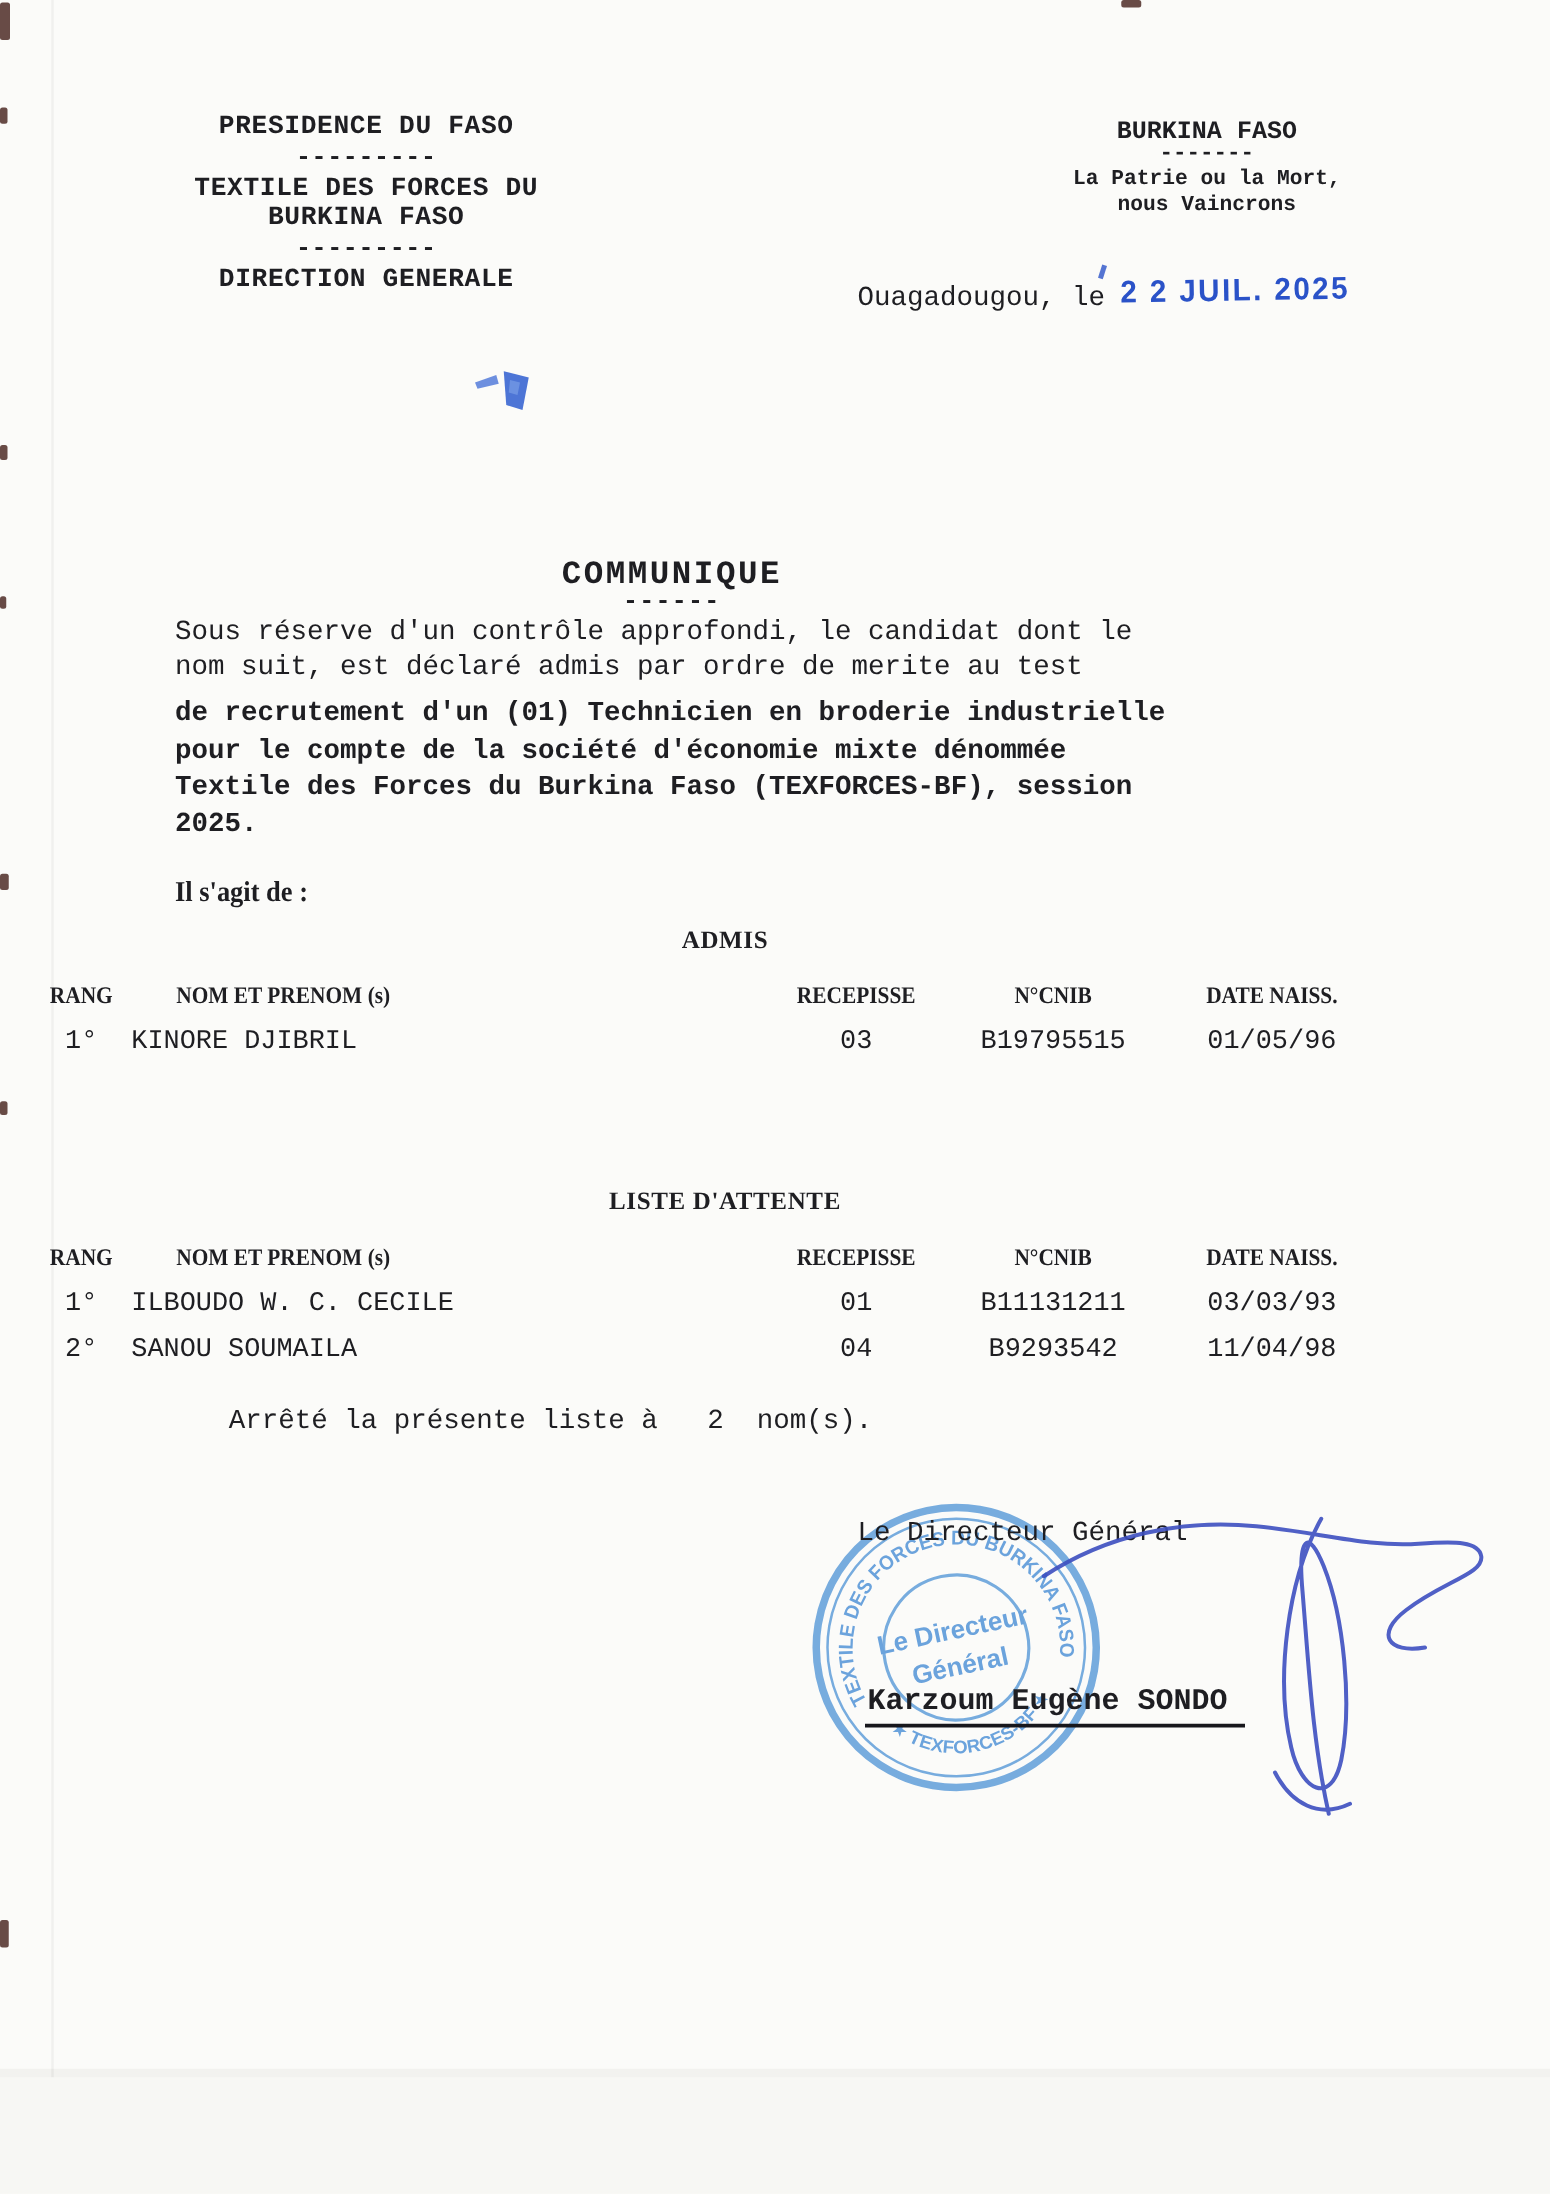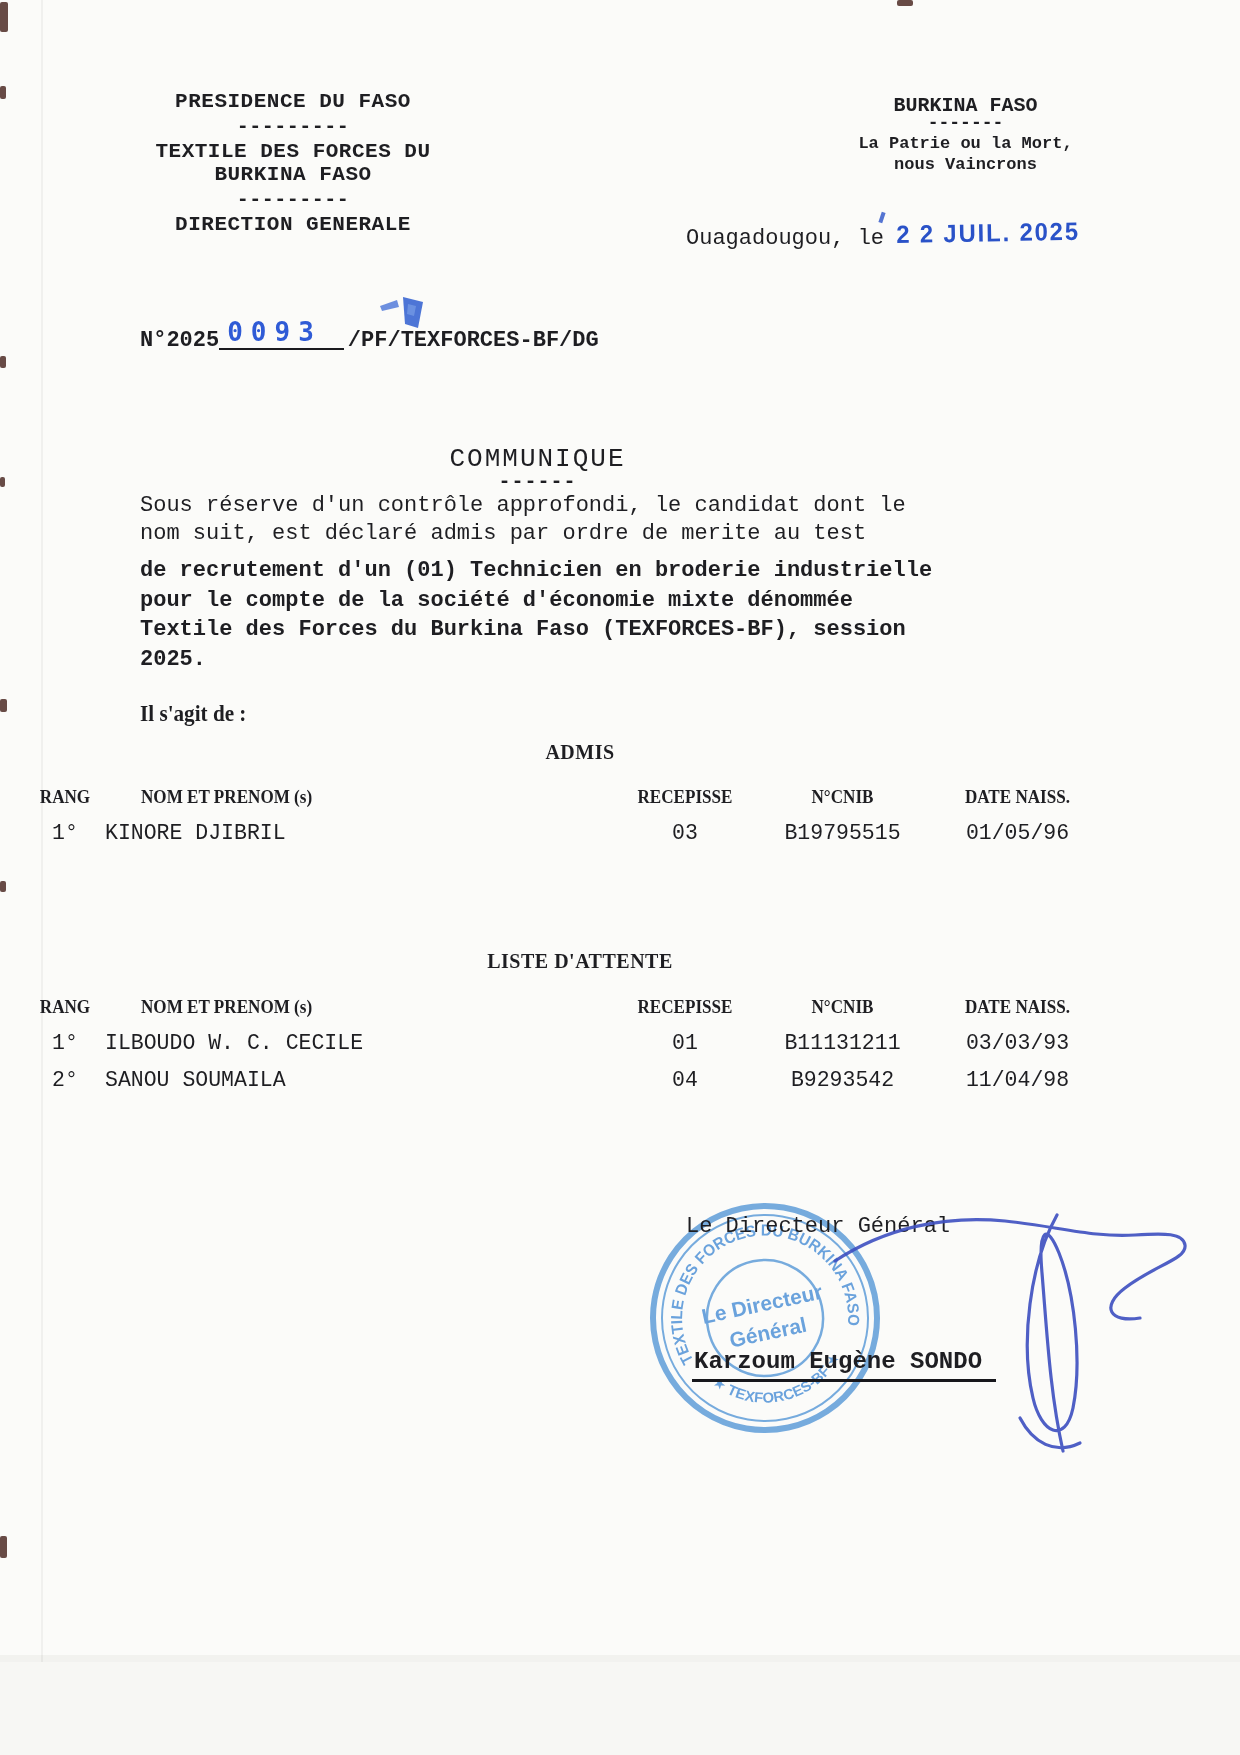--- a/index.html
+++ b/index.html
@@ -40,21 +40,21 @@
   .date-tick{left:880px;top:212px;width:4px;height:11px;background:#2a52c8;transform:rotate(18deg);opacity:.8;}
 
   
   .ref-line{left:140px;top:322px;font-size:22px;font-weight:700;}
   .ref-num{display:inline-block;color:#2f5bd6;font-family:"DejaVu Sans Mono","Liberation Mono",monospace;
            font-size:26px;font-weight:700;letter-spacing:8px;padding:0 22px 1px 8px;margin-right:4px;
            border-bottom:2.5px solid #1a1a1e;position:relative;top:-5px;}
   .ink-blob{left:378px;top:294px;}
 
   
-  .doc-title{left:140px;top:444px;width:795px;text-align:center;font-size:26px;font-weight:400;letter-spacing:2px;}
+  .doc-title{left:140px;top:444px;width:795px;text-align:center;font-size:26px;font-weight:700;letter-spacing:2px;}
   .doc-title-dash{left:140px;top:470px;width:795px;text-align:center;font-size:20px;font-weight:700;letter-spacing:1px;}
 
   
   .para1{left:140px;top:492px;width:820px;font-size:22px;line-height:28px;}
   .para2{left:140px;top:556px;width:860px;font-size:22px;line-height:29.5px;font-weight:700;}
   .intro{left:140px;top:701px;font-size:23px;font-weight:700;transform:scaleX(0.92);transform-origin:left center;}
 
   .section-title{left:140px;top:741px;width:880px;text-align:center;font-size:20px;font-weight:700;letter-spacing:.5px;}
   .section-title.attente{top:950px;}
 
@@ -110,23 +110,20 @@
     <div class="motto">La Patrie ou la Mort,</div>
     <div class="motto" style="margin-top:0;">nous Vaincrons</div>
   </div>
 
   <div class="abs mono date-line">
     <span>Ouagadougou, le</span>
     <span class="date-stamp">2 2 JUIL. 2025</span>
   </div>
   <div class="abs date-tick"></div>
 
-  <div class="abs mono ref-line">
-    <span>N°2025</span><span class="ref-num">0093</span><span>/PF/TEXFORCES-BF/DG</span>
-  </div>
   <svg class="abs ink-blob" width="54" height="36" viewBox="0 0 54 36">
     <path d="M2,12 L19,6 L21,13 L4,17 Z" fill="#4a74d8" opacity="0.8"></path>
     <path d="M25,3 L45,8 L40,34 L27,30 Z" fill="#3a66d2" opacity="0.9"></path>
     <path d="M30,10 L38,12 L36,22 L29,20 Z" fill="#6f95e2" opacity="0.9"></path>
   </svg>
 
   <div class="abs mono doc-title">COMMUNIQUE</div>
   <div class="abs mono doc-title-dash">------</div>
 
   <div class="abs mono prewrap para1">Sous réserve d'un contrôle approfondi, le candidat dont le
@@ -165,20 +162,21 @@
     <div class="td mono">01</div>
     <div class="td mono">B11131211</div>
     <div class="td mono">03/03/93</div>
 
     <div class="td mono">2°</div>
     <div class="td mono left">SANOU SOUMAILA</div>
     <div class="td mono">04</div>
     <div class="td mono">B9293542</div>
     <div class="td mono">11/04/98</div>
   </div>
+  <div class="abs mono pre closing c2">Arrêté la présente liste à   2  nom(s).</div>
 
   <div class="abs mono typed-title">Le Directeur Général</div>
 
   <svg class="abs stamp" viewBox="0 0 240 240">
     <g transform="rotate(-12 120 120)" opacity="0.82">
       <circle cx="120" cy="120" r="112" fill="none" stroke="#5a9ad8" stroke-width="6"></circle>
       <circle cx="120" cy="120" r="103" fill="none" stroke="#5a9ad8" stroke-width="2"></circle>
       <circle cx="120" cy="120" r="58" fill="none" stroke="#5a9ad8" stroke-width="2.5"></circle>
       <defs>
         <path id="arcTop" d="M 42,149 A 83,83 0 1 1 198,149" fill="none"></path>

